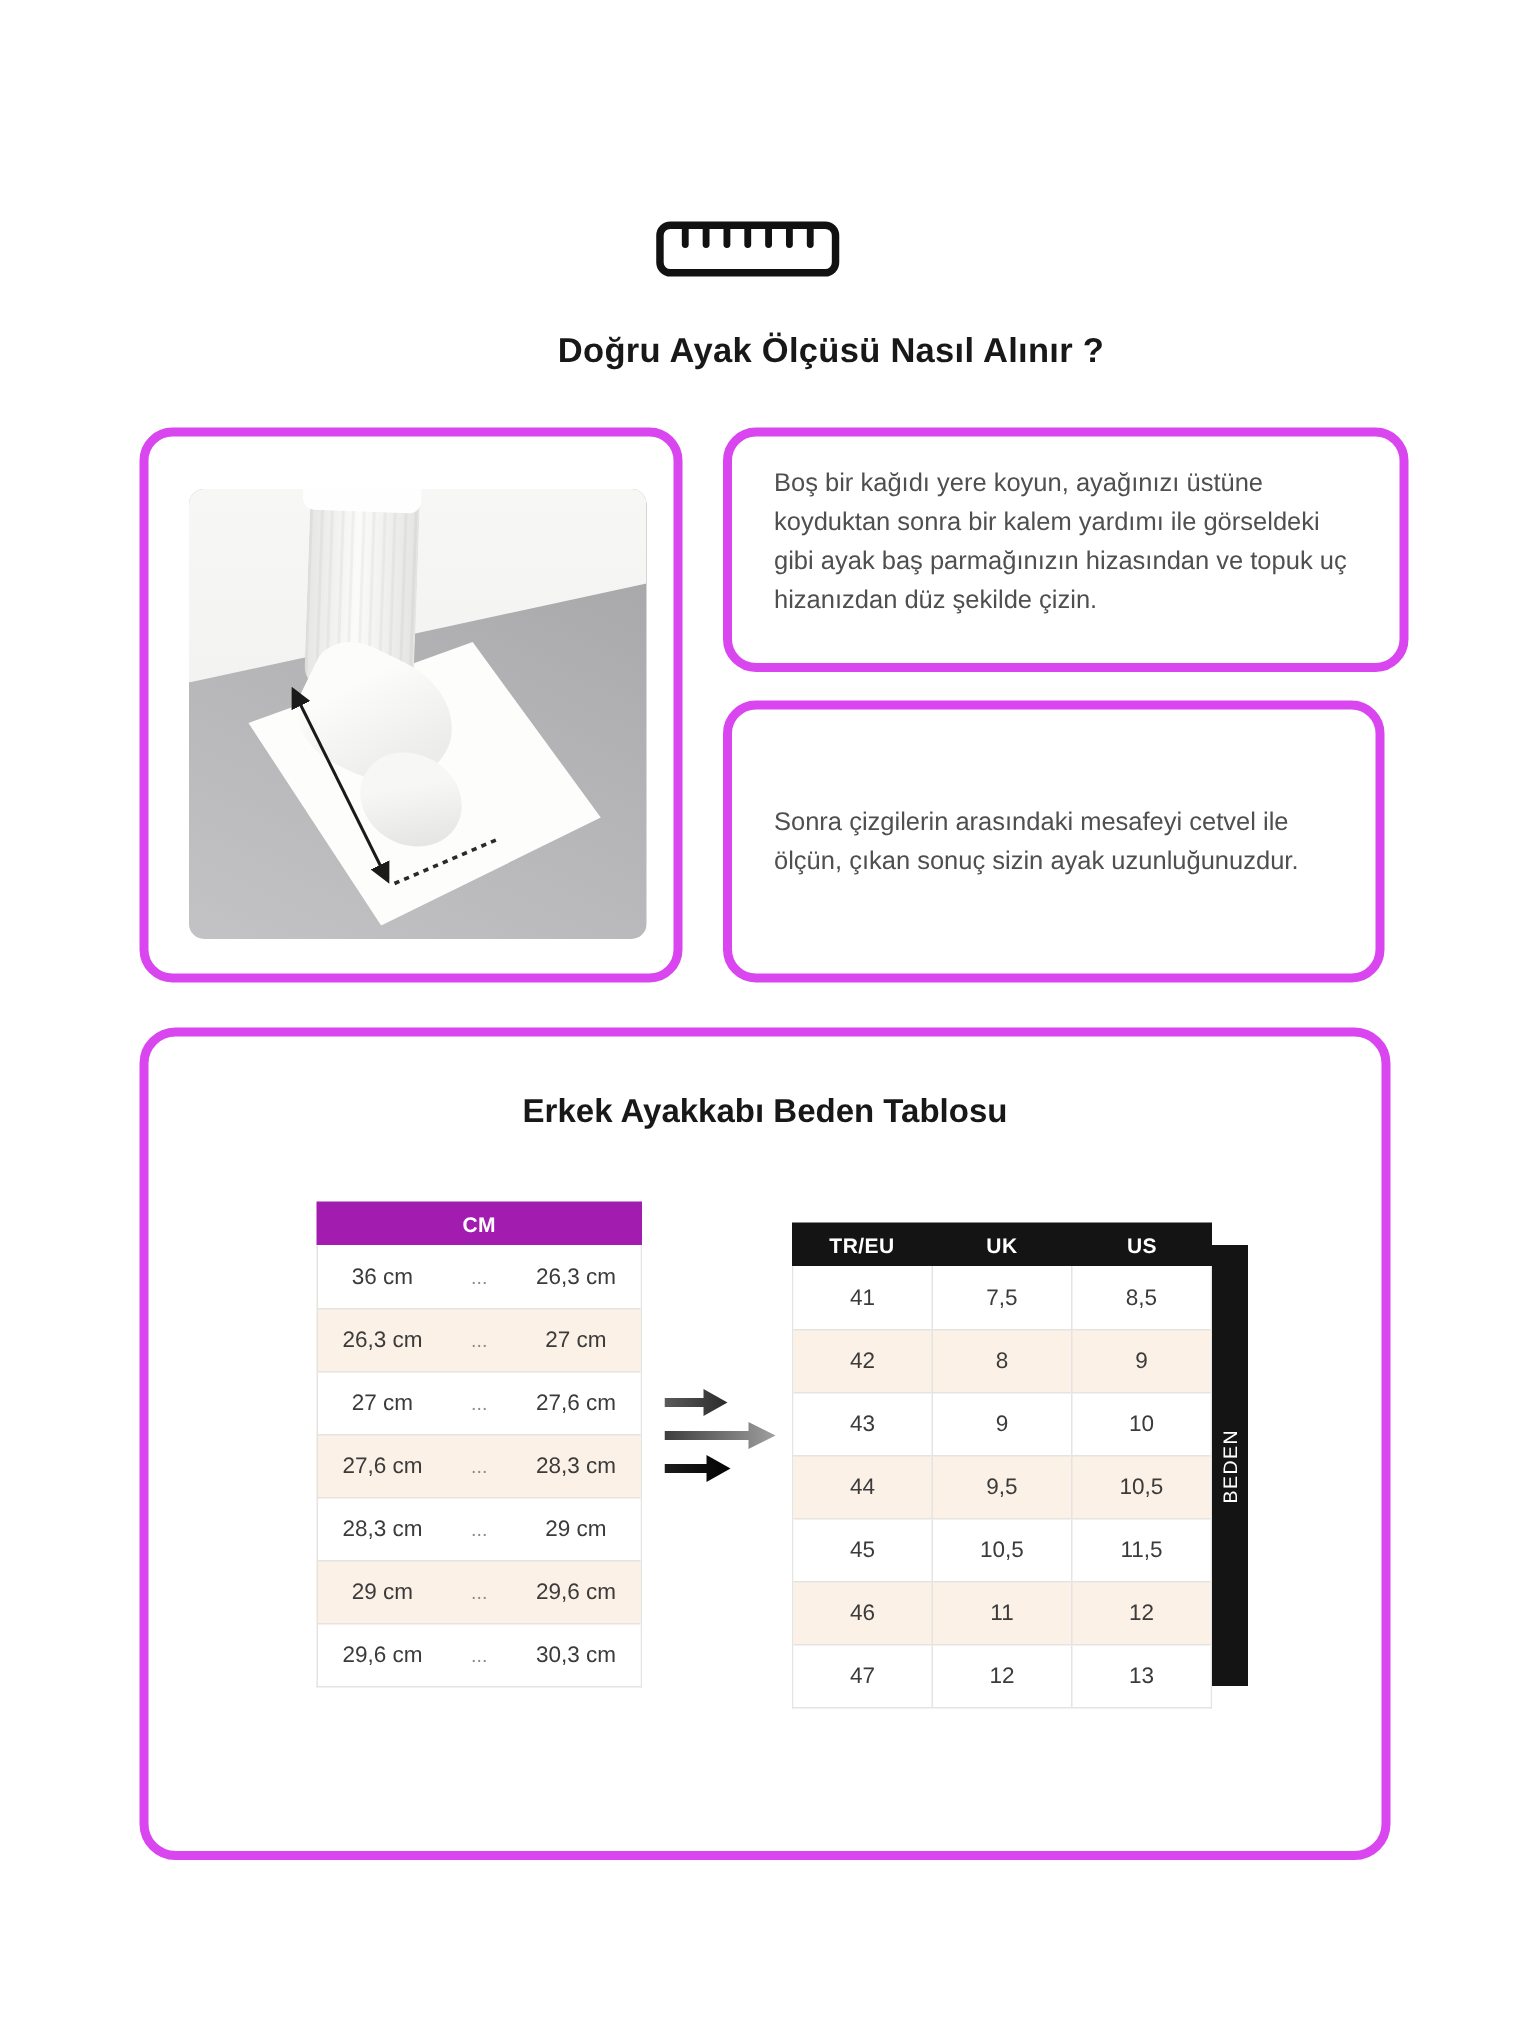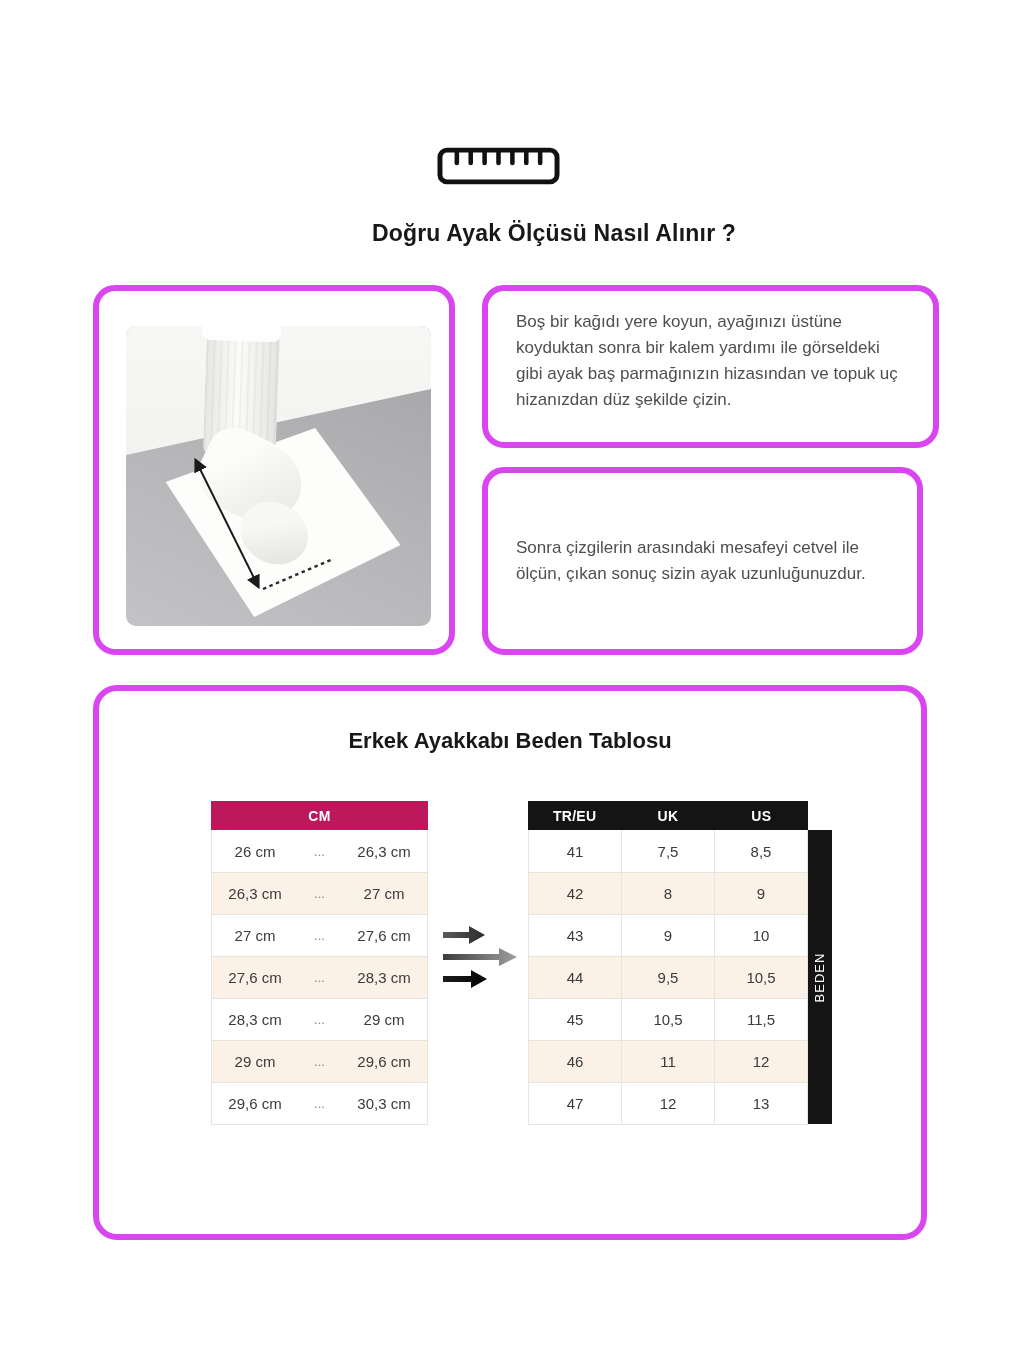--- a/index.html
+++ b/index.html
@@ -41,35 +41,35 @@
     background:linear-gradient(140deg,#f7f7f5 40%,#e3e3e1 90%);
     border-radius:50%;transform:rotate(30deg);}
   .ph-overlay{position:absolute;inset:0;}
 
   
   .size-card{left:93px;top:685px;width:834px;height:555px;border-radius:24px;padding-left:14px;}
   .size-title{position:absolute;left:0;top:37px;width:100%;margin:0;text-align:center;
     font-size:22px;font-weight:700;color:#181818;}
 
   .tbl{position:absolute;box-sizing:border-box;}
-  .thead{height:29px;background:#be185d;color:#ffffff;display:flex;align-items:center;justify-content:center;
+  .thead{height:29px;background:#a21caf;color:#ffffff;display:flex;align-items:center;justify-content:center;
     font-size:14px;font-weight:600;letter-spacing:.3px;}
   .thead3{height:29px;background:#141414;color:#ffffff;display:flex;align-items:center;
     font-size:14px;font-weight:600;letter-spacing:.3px;}
   .thead3 span{flex:1;text-align:center;}
   .tbody{border:1px solid #e6e4e1;border-top:none;box-sizing:border-box;}
   .trow{height:42px;display:flex;align-items:center;background:#ffffff;border-top:1px solid #e6e4e1;
     font-size:15px;color:#3b3b3b;box-sizing:border-box;}
   .trow:first-child{border-top:none;}
   .trow.alt{background:#fbf1e7;}
   .cm-table{left:112px;top:110px;width:217px;}
   .cm-table .c-from{width:40%;text-align:center;}
   .cm-table .c-sep{width:20%;text-align:center;color:#8a8a8a;font-size:13px;}
   .cm-table .c-to{width:40%;text-align:center;}
-  .size-table{left:429px;top:110px;width:280px;}
+  .size-table{left:429px;top:124px;width:280px;}
   .size-table .trow span{flex:1;text-align:center;border-right:1px solid #e6e4e1;align-self:stretch;
     display:flex;align-items:center;justify-content:center;}
   .size-table .trow span:last-child{border-right:none;}
 
   .beden-bar{position:absolute;left:709px;top:139px;width:24px;height:294px;background:#141414;
     display:flex;align-items:center;justify-content:center;}
   .beden-bar span{transform:rotate(-90deg);color:#ffffff;font-size:13px;letter-spacing:1px;white-space:nowrap;}
 
   .conv-arrows{position:absolute;left:344px;top:232px;}
 </style>
@@ -122,21 +122,21 @@
     <p>Sonra çizgilerin arasındaki mesafeyi cetvel ile ölçün, çıkan sonuç sizin ayak uzunluğunuzdur.</p>
   </div>
 
   <div class="card size-card">
     <h2 class="size-title">Erkek Ayakkabı Beden Tablosu</h2>
 
     <div class="tbl cm-table">
       <div class="thead">CM</div>
       <div class="tbody">
         <div class="trow">
-          <span class="c-from">26 cm</span>
+          <span class="c-from">36 cm</span>
           <span class="c-sep">...</span>
           <span class="c-to">26,3 cm</span>
         </div>
         <div class="trow alt">
           <span class="c-from">26,3 cm</span>
           <span class="c-sep">...</span>
           <span class="c-to">27 cm</span>
         </div>
         <div class="trow">
           <span class="c-from">27 cm</span>

